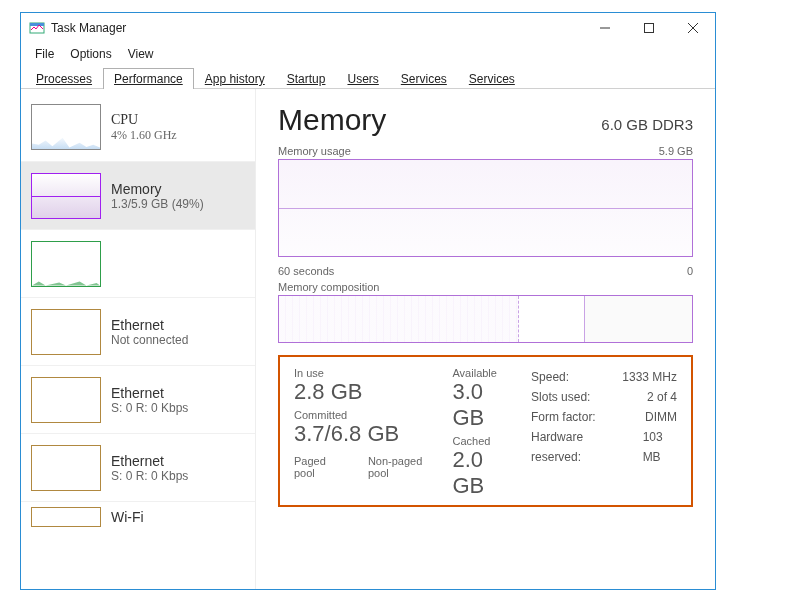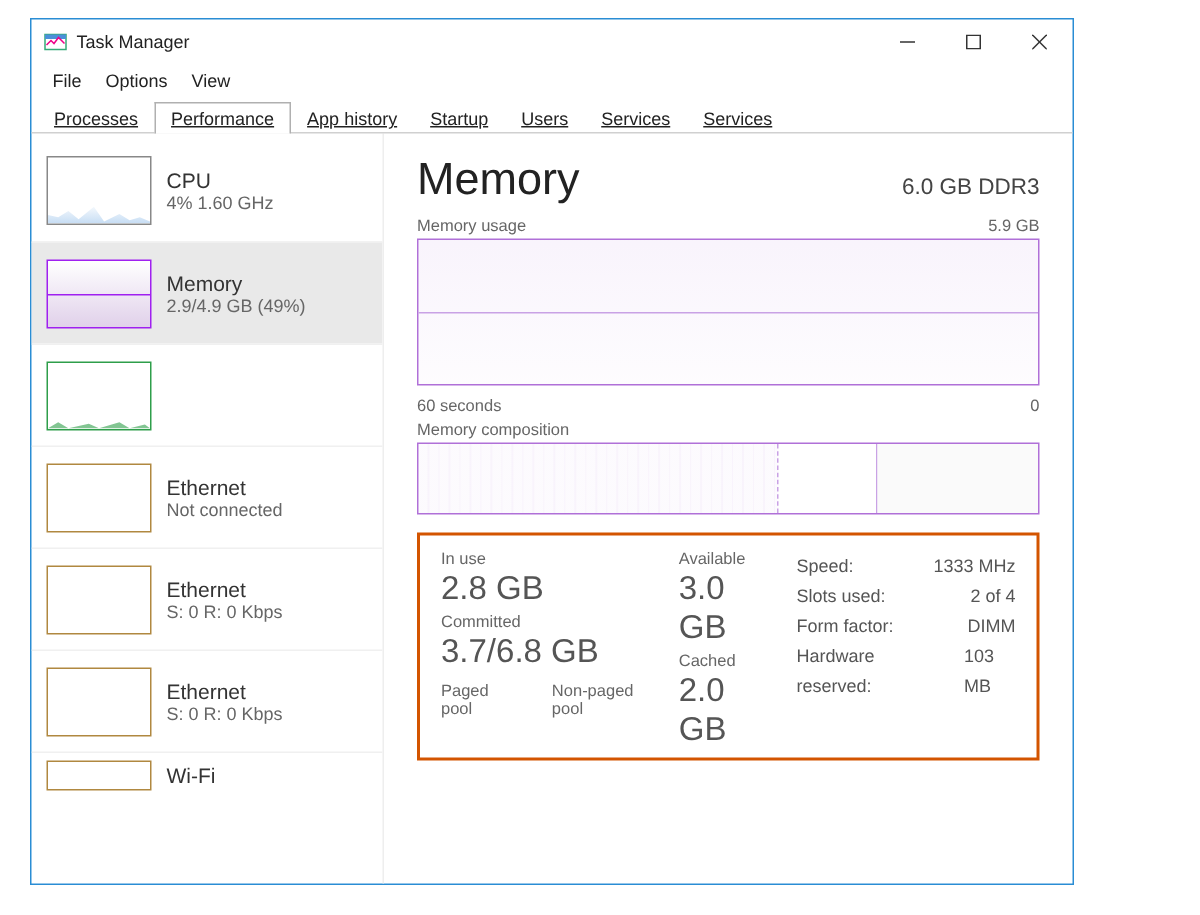--- a/index.html
+++ b/index.html
@@ -16,21 +16,21 @@
   .menubar .mitem { padding:2px 8px; }
   
   .tabbar { height:24px; display:flex; align-items:flex-end; border-bottom:1px solid #d0d0d0; padding:0 4px; font-size:12px; position:relative;text-decoration:underline; }
   .tab { padding:3px 10px; border:1px solid transparent; border-bottom:none; margin-bottom:-1px; }
   .tab.active { border-color:#b0b0b0; background:#fff; position:relative; }
   .tab.active::after { content:""; position:absolute; left:0; right:0; bottom:-1px; height:1px; background:#fff; }
   
   .body { flex:1; display:flex; min-height:0; }
   .sidebar { width:235px; border-right:1px solid #eee; overflow:hidden; }
   .sideitem { height:68px; display:flex; align-items:center; padding:6px 10px; gap:10px; border-top:1px solid #f0f0f0; }
-  .sideitem:first-child { border-top:none; margin-top:4px; }
+  .sideitem:first-child { border-top:none; margin-top:4px;font-family:Liberation Serif, serif; }
   .sideitem.selected { background:#e9e9e9; }
   .thumb { width:70px; height:46px; border:1px solid #888; background:#fff; flex-shrink:0; position:relative; overflow:hidden; }
   .thumb.cpu::after { content:""; position:absolute; left:0; right:0; bottom:0; height:14px;
     background: linear-gradient(to top, rgba(30,120,210,.25), transparent);
     clip-path: polygon(0 100%, 0 60%, 10% 70%, 20% 40%, 30% 80%, 45% 20%, 55% 90%, 70% 55%, 80% 85%, 90% 70%, 100% 90%, 100% 100%); }
   .thumb.memory::before { content:""; position:absolute; left:0; right:0; top:50%; height:1px; background:#a020f0; }
   .thumb.memory { border-color:#a020f0; background:linear-gradient(to top, rgba(160,32,240,.12), #fff); }
   .thumb.disk { border-color:#2e9e4a; }
   .thumb.disk::after { content:""; position:absolute; left:0; right:0; bottom:0; height:10px;
     clip-path: polygon(0 100%, 10% 60%, 20% 100%, 40% 70%, 50% 100%, 70% 60%, 80% 100%, 95% 75%, 100% 100%);
@@ -122,21 +122,21 @@
         <div class="thumb cpu"></div>
         <div class="si-text">
           <div class="si-title">CPU</div>
           <div class="si-sub">4%  1.60 GHz</div>
         </div>
       </div>
       <div class="sideitem selected">
         <div class="thumb memory"></div>
         <div class="si-text">
           <div class="si-title">Memory</div>
-          <div class="si-sub">2.9/4.9 GB (49%)</div>
+          <div class="si-sub">1.3/5.9 GB (49%)</div>
         </div>
       </div>
       <div class="sideitem">
         <div class="thumb disk"></div>
       </div>
       <div class="sideitem">
         <div class="thumb eth"></div>
         <div class="si-text">
           <div class="si-title">Ethernet</div>
           <div class="si-sub">Not connected</div>

